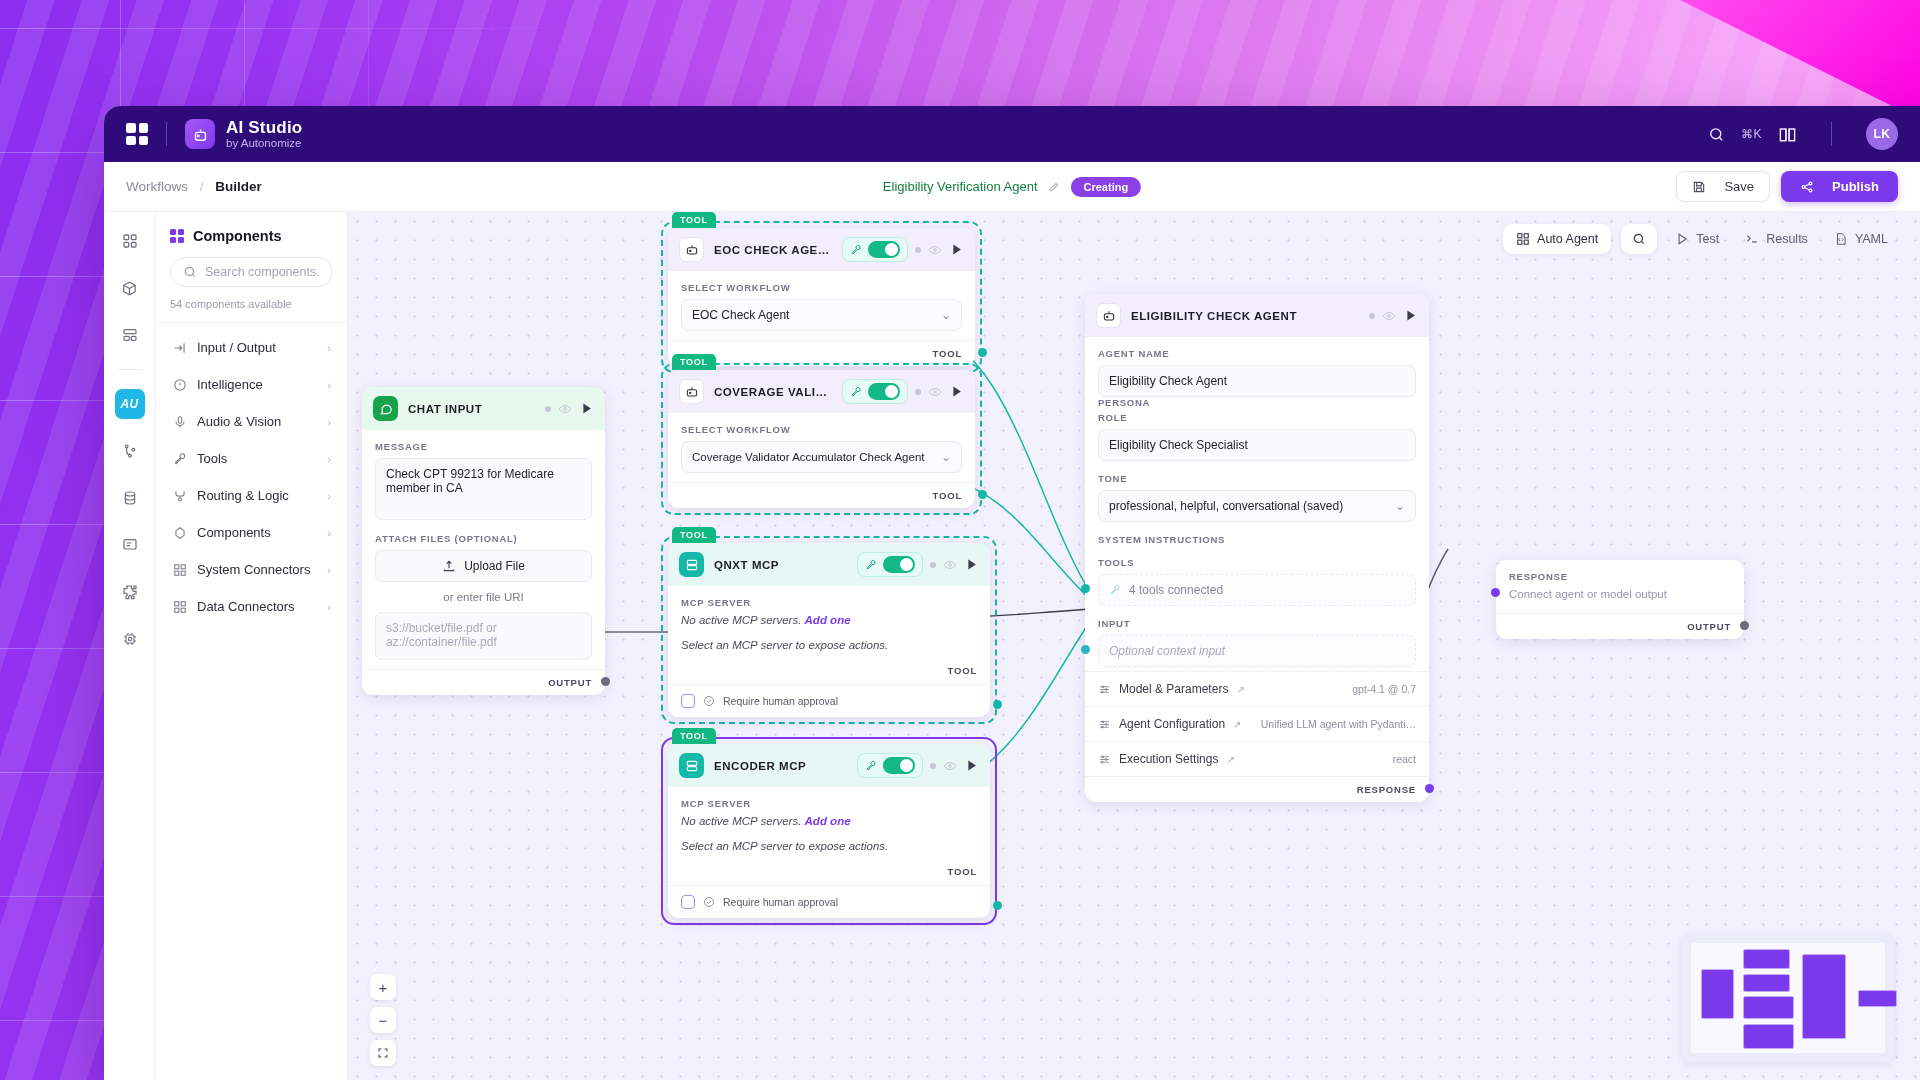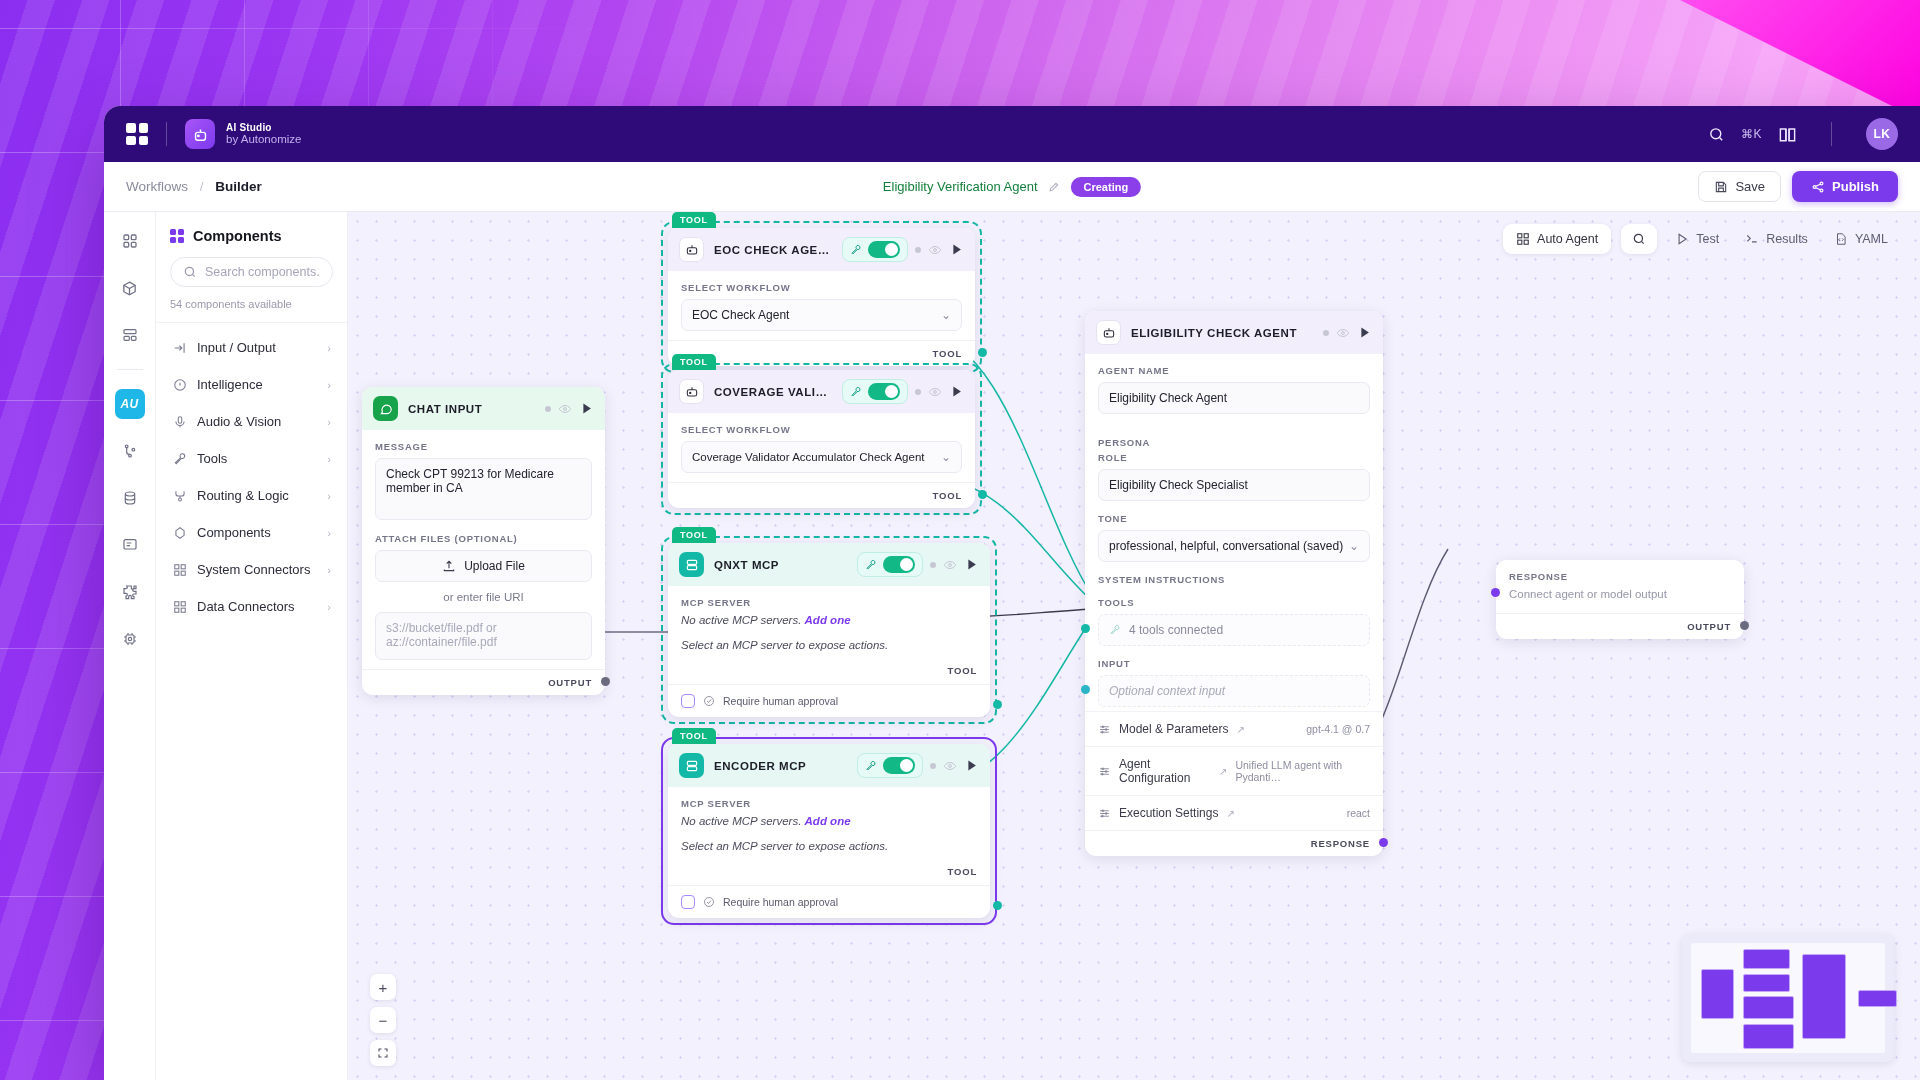--- a/index.html
+++ b/index.html
@@ -28,38 +28,38 @@
     box-shadow:0 28px 70px rgba(60,0,110,.34);display:flex;flex-direction:column;}
 
   
   .topbar{height:56px;background:#2e0b78;display:flex;align-items:center;padding:0 22px;flex:0 0 56px;}
   .tb-grid{width:22px;height:22px;display:grid;grid-template-columns:1fr 1fr;grid-template-rows:1fr 1fr;gap:3px;cursor:pointer;}
   .tb-grid i{background:#fff;border-radius:2px;display:block;}
   .tb-sep{width:1px;height:24px;background:rgba(255,255,255,.26);margin:0 18px;}
   .logo-mark{width:30px;height:30px;border-radius:8px;background:linear-gradient(135deg,#a855f7,#7c3aed);
     display:flex;align-items:center;justify-content:center;color:#fff;font-size:15px;font-weight:700;}
   .logo-txt{margin-left:11px;line-height:1.12;}
-  .logo-txt .t1{color:#fff;font-size:10px;font-weight:700;letter-spacing:.2px;}
+  .logo-txt .t1{color:#fff;font-size:17px;font-weight:700;letter-spacing:.2px;}
   .logo-txt .t2{color:#c4b0ef;font-size:11.5px;}
   .tb-right{margin-left:auto;display:flex;align-items:center;gap:16px;}
   .tb-ico{color:#efe7ff;display:flex;align-items:center;cursor:pointer;}
   .kbd{color:#cdbdf0;font-size:12px;letter-spacing:.5px;}
   .avatar{width:32px;height:32px;border-radius:50%;background:#9a6ae6;color:#fff;font-size:12px;font-weight:700;
     display:flex;align-items:center;justify-content:center;letter-spacing:.4px;}
 
   
   .crumbbar{height:50px;background:#fff;border-bottom:1px solid #ececf3;display:flex;align-items:center;padding:0 22px;flex:0 0 50px;position:relative;}
   .crumb{font-size:13.5px;color:#8b8b9e;}
   .crumb .sep{margin:0 8px;color:#c3c3d0;}
   .crumb b{color:#1c1c28;font-weight:700;}
   .title-wrap{position:absolute;left:50%;transform:translateX(-50%);display:flex;align-items:center;gap:10px;}
   .title-wrap .ttl{font-size:13px;color:#15803d;font-weight:400;}
   .badge-creating{background:#8b3fe8;color:#fff;font-size:11px;font-weight:600;padding:4px 13px;border-radius:11px;}
   .crumb-right{margin-left:auto;display:flex;align-items:center;gap:11px;}
-  .btn{display:flex;align-items:center;gap:7px;font-size:13px;border-radius:8px;cursor:pointer;}
+  .btn{display:flex;align-items:center;gap:18px;font-size:13px;border-radius:8px;cursor:pointer;}
   .btn-save{background:#fff;border:1px solid #e2e2ec;color:#3b3b4d;padding:7px 15px;}
   .btn-publish{background:#7c3aed;color:#fff;padding:8px 19px;font-weight:600;box-shadow:0 2px 7px rgba(124,58,237,.35);}
 
   
   .body{flex:1;display:flex;min-height:0;}
 
   
   .rail{width:52px;background:#fff;border-right:1px solid #eeeef4;display:flex;flex-direction:column;align-items:center;padding-top:14px;gap:17px;flex:0 0 52px;}
   .rail-ico{width:30px;height:30px;display:flex;align-items:center;justify-content:center;color:#6f7085;cursor:pointer;border-radius:7px;font-style:italic;}
   .rail-ico.active{background:#1fb6e8;color:#fff;font-size:12px;font-weight:700;letter-spacing:.3px;}
@@ -707,21 +707,21 @@
                 <svg width="12" height="12" viewBox="0 0 24 24" fill="none" stroke="currentColor" stroke-width="1.8">
                   <circle cx="12" cy="12" r="9"></circle>
                   <path d="M8 12l3 3 5-6"></path>
                 </svg>
               </span>
             <span>Require human approval</span>
           </div>
         </div>
       </div>
 
-      <div class="node" style="left:737px;top:99px;width:298px;">
+      <div class="node" style="left:737px;top:82px;width:344px;">
         <div class="node-hd" style="background:#f2eefc;">
           <div class="node-ic" style="background:#fff;border:1px solid #e6e2f2;">
             <svg width="14" height="14" viewBox="0 0 24 24" fill="none" stroke="#2b2b3a" stroke-width="1.8">
                 <rect x="4" y="8" width="16" height="11" rx="3"></rect>
                 <path d="M12 8V4"></path>
                 <circle cx="9" cy="13.5" r="1.1" fill="#2b2b3a"></circle>
               </svg>
           </div>
           <div class="node-nm">ELIGIBILITY CHECK AGENT</div>
           <div class="hd-right">
@@ -735,21 +735,21 @@
             <span class="play">
                 <svg width="15" height="15" viewBox="0 0 24 24" fill="currentColor">
                   <path d="M7 4l12 8-12 8z"></path>
                 </svg>
               </span>
           </div>
         </div>
         <div class="node-bd" style="padding-bottom:4px;">
           <div class="lbl">AGENT NAME</div>
           <div class="fld">Eligibility Check Agent</div>
-          <div class="lbl" style="margin-top:23px;margin-bottom:4px;">PERSONA</div>
+          <div class="lbl" style="margin-top:0;margin-bottom:4px;">PERSONA</div>
           <div class="lbl">ROLE</div>
           <div class="fld">Eligibility Check Specialist</div>
           <div class="lbl" style="margin-top:12px;">TONE</div>
           <div class="fld sel">
             <span>professional, helpful, conversational (saved)</span>
             <span style="color:#8e8ea2;">⌄</span>
           </div>
           <div class="lbl" style="margin-top:12px;">SYSTEM INSTRUCTIONS</div>
           <div class="lbl" style="margin-top:12px;">TOOLS</div>
           <div class="fld dash" style="display:flex;align-items:center;gap:8px;position:relative;">

